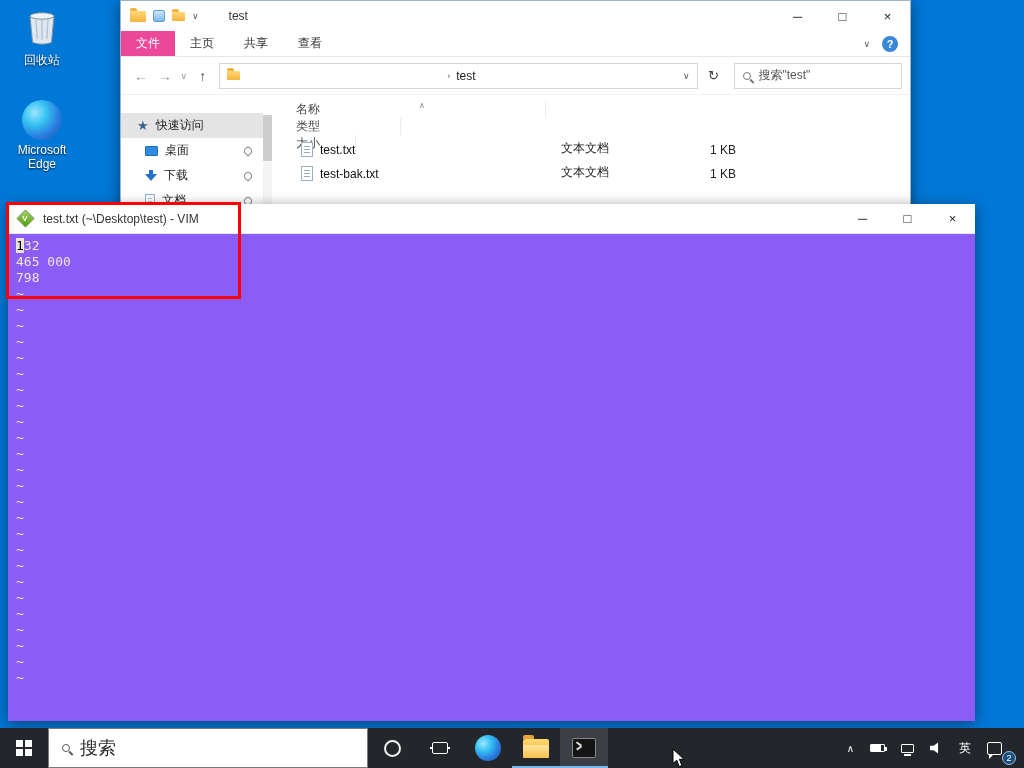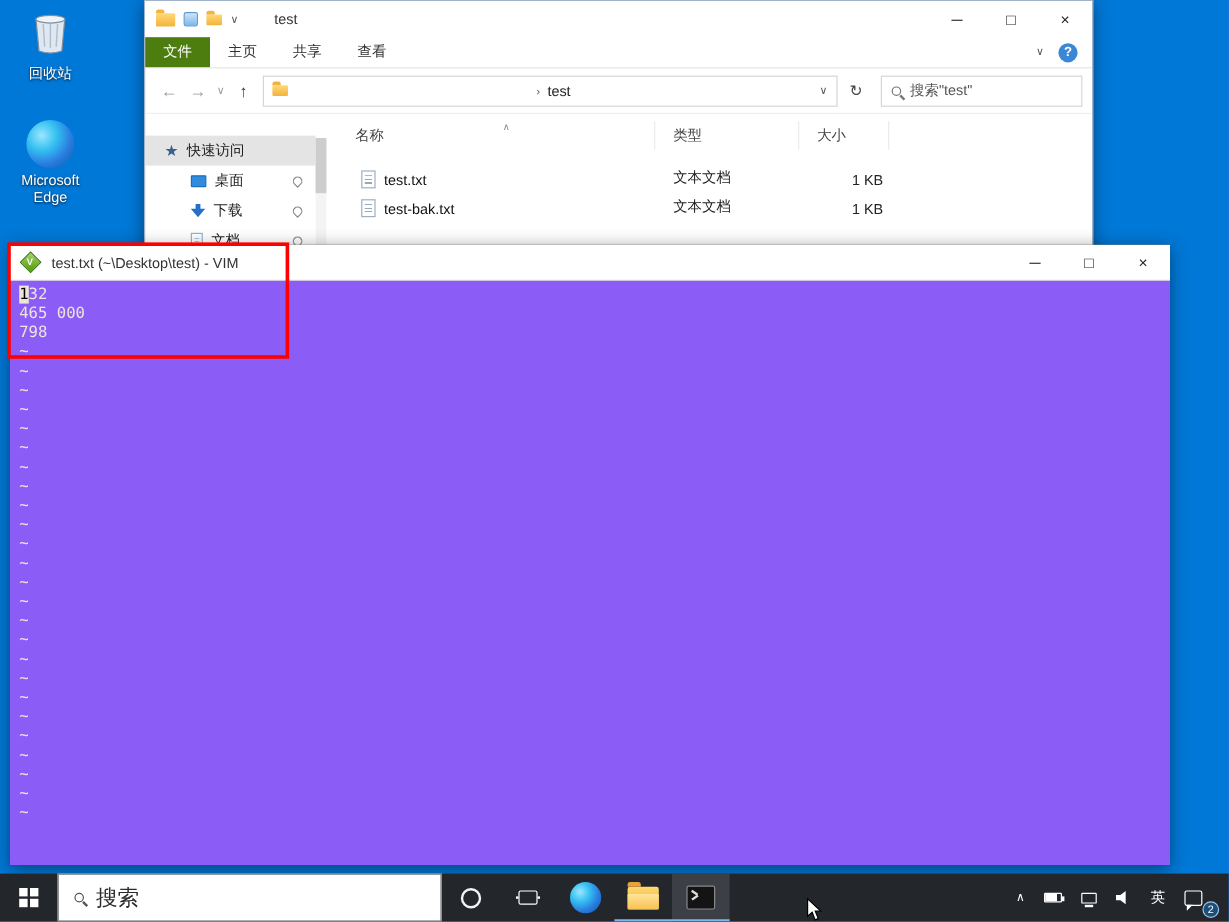--- a/index.html
+++ b/index.html
@@ -24,55 +24,55 @@
   .qat { display:flex; align-items:center; gap:7px; padding-left:9px; }
   .folder-ic { width:16px; height:11px; background:linear-gradient(#ffd978,#f3b33d); border-radius:1px; position:relative; display:inline-block; }
   .folder-ic::before { content:''; position:absolute; top:-3px; left:0; width:7px; height:3px; background:#f3b33d; border-radius:2px 2px 0 0; }
   .folder-ic.sm { width:13px; height:9px; }
   .qat-blue { width:12px; height:12px; background:linear-gradient(#cfe6fb,#7db7e8); border:1px solid #5f9bd0; border-radius:2px; display:inline-block; }
   .caret { font-size:9px; color:#555; }
   .explorer .wtitle { margin-left:30px; }
 
   .ribbon { height:26px; display:flex; align-items:stretch; border-bottom:1px solid #e6e6e6; }
   .tab { padding:0 15px; display:flex; align-items:center; font-size:12px; color:#333; }
-  .tab.active { background:#4d7c0f; color:#fff; }
+  .tab.active { background:#ec4899; color:#fff; }
   .ribbon-right { margin-left:auto; display:flex; align-items:center; gap:12px; padding-right:12px; }
   .help-circle { width:16px; height:16px; border-radius:50%; background:#3a87d6; color:#fff; font-size:11px; font-weight:bold; display:flex; align-items:center; justify-content:center; }
 
   .addr-row { height:38px; display:flex; align-items:center; padding:0 8px; border-bottom:1px solid #efefef; }
   .navbtn { width:24px; text-align:center; font-size:14px; color:#9a9a9a; }
   .navbtn.up { color:#444; }
   .navbtn.small { width:14px; font-size:9px; }
   .addr-box { height:26px; width:480px; margin-left:4px; border:1px solid #d6d6d6; display:flex; align-items:center; gap:6px; padding:0 7px; }
   .addr-box .seg { font-size:12px; color:#222; }
   .addr-box .caret { margin-left:auto; }
   .refresh-btn { width:26px; height:26px; display:flex; align-items:center; justify-content:center; font-size:13px; color:#444; margin-left:3px; }
   .search-box { height:26px; width:168px; margin-left:8px; border:1px solid #d6d6d6; display:flex; align-items:center; gap:7px; padding:0 8px; }
   .mag { width:8px; height:8px; border:1.5px solid #777; border-radius:50%; position:relative; flex:none; }
   .mag::after { content:''; position:absolute; width:1.5px; height:5px; background:#777; left:7px; top:6px; transform:rotate(-45deg); }
   .search-box .stext { font-size:12px; color:#555; white-space:nowrap; }
 
   .explorer-body { position:absolute; left:0; right:0; top:94px; bottom:0; }
   .sidebar { position:absolute; left:0; top:18px; width:142px; }
-  .side-item { height:25px; display:flex; align-items:center; gap:7px; font-size:12px; color:#1b1b1b; padding-left:38px; position:relative; }
+  .side-item { height:25px; display:flex; align-items:center; gap:7px; font-size:12px; color:#1b1b1b; padding-left:24px; position:relative; }
   .side-item.qa { padding-left:16px; background:#e4e4e4; }
   .star { color:#39618f; font-size:13px; }
   .pin { position:absolute; right:11px; width:8px; height:8px; border:1.5px solid #8a8a8a; border-radius:50% 50% 50% 0; transform:rotate(-45deg); }
   .ic-desktop { width:13px; height:10px; background:#2f8ce0; border:1.5px solid #1d6fb8; border-radius:1px; }
   .ic-down { width:12px; height:12px; position:relative; }
   .ic-down::before { content:''; position:absolute; left:4px; top:0; width:4px; height:5px; background:#2470c8; }
   .ic-down::after { content:''; position:absolute; left:0; top:4px; border-left:6px solid transparent; border-right:6px solid transparent; border-top:7px solid #2470c8; }
   .ic-doc { width:10px; height:13px; background:#fff; border:1px solid #8fb3d9; position:relative; }
   .ic-doc::after { content:''; position:absolute; left:2px; right:2px; top:3px; height:7px;
      background:repeating-linear-gradient(#a9c4e0 0 1px, transparent 1px 3px); }
   .side-scroll { position:absolute; left:142px; top:20px; width:9px; height:188px; background:#f4f4f4; }
   .side-scroll .thumb { width:9px; height:46px; background:#cdcdcd; }
 
   .list { position:absolute; left:160px; top:6px; width:582px; font-size:12px; }
-  .lheader { display:flex; height:24px; color:#444; position:relative; }
+  .lheader { display:flex; height:24px; color:#444; position:relative;flex-direction:column; }
   .hcell { display:flex; align-items:center; padding-left:15px; border-right:1px solid #ebebeb; }
   .hc-name { width:265px; } .hc-type { width:120px; } .hc-size { width:75px; }
   .sort-caret { position:absolute; left:138px; top:0px; font-size:8px; color:#888; }
   .lrow { display:flex; height:24px; align-items:flex-end; color:#111; }
   .c-name { width:265px; display:flex; align-items:center; gap:7px; padding-left:20px; }
   .c-type { width:120px; padding-left:15px; color:#222; }
   .c-size { width:75px; text-align:right; padding-right:5px; color:#222; }
   .txtfile-ic { width:12px; height:15px; background:#fff; border:1px solid #9cb0c4; position:relative; flex:none; }
   .txtfile-ic::after { content:''; position:absolute; left:2px; right:2px; top:3px; height:9px;
      background:repeating-linear-gradient(#9aa7b5 0 1px, transparent 1px 3px); }

